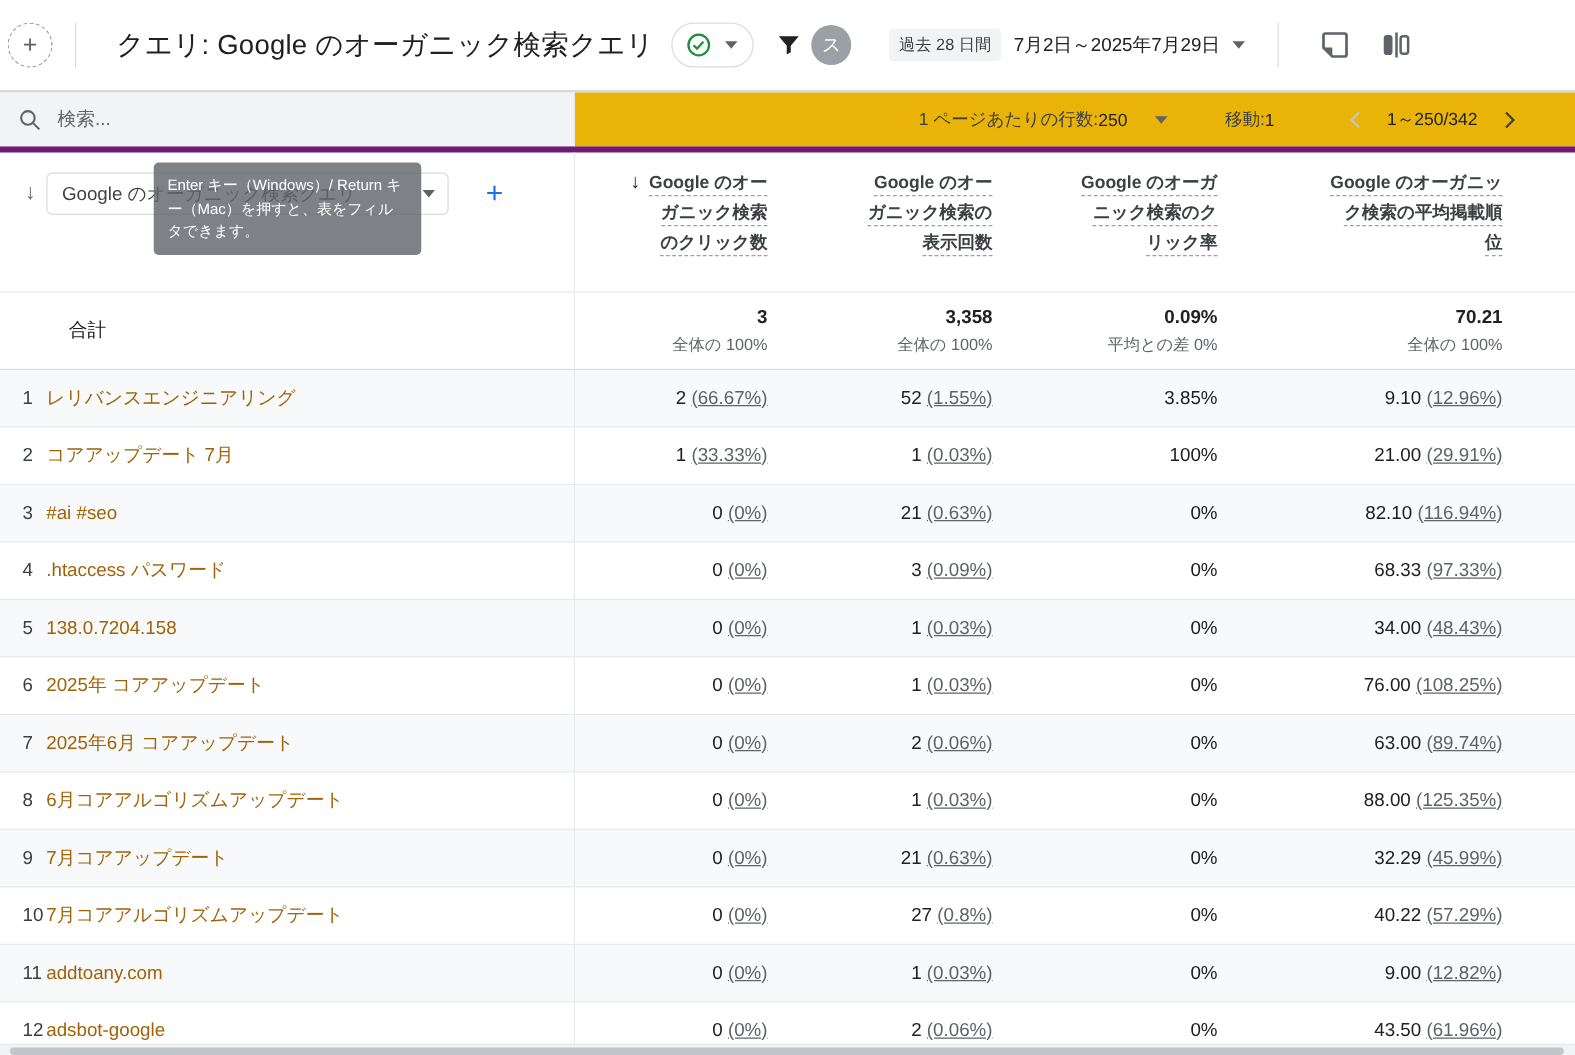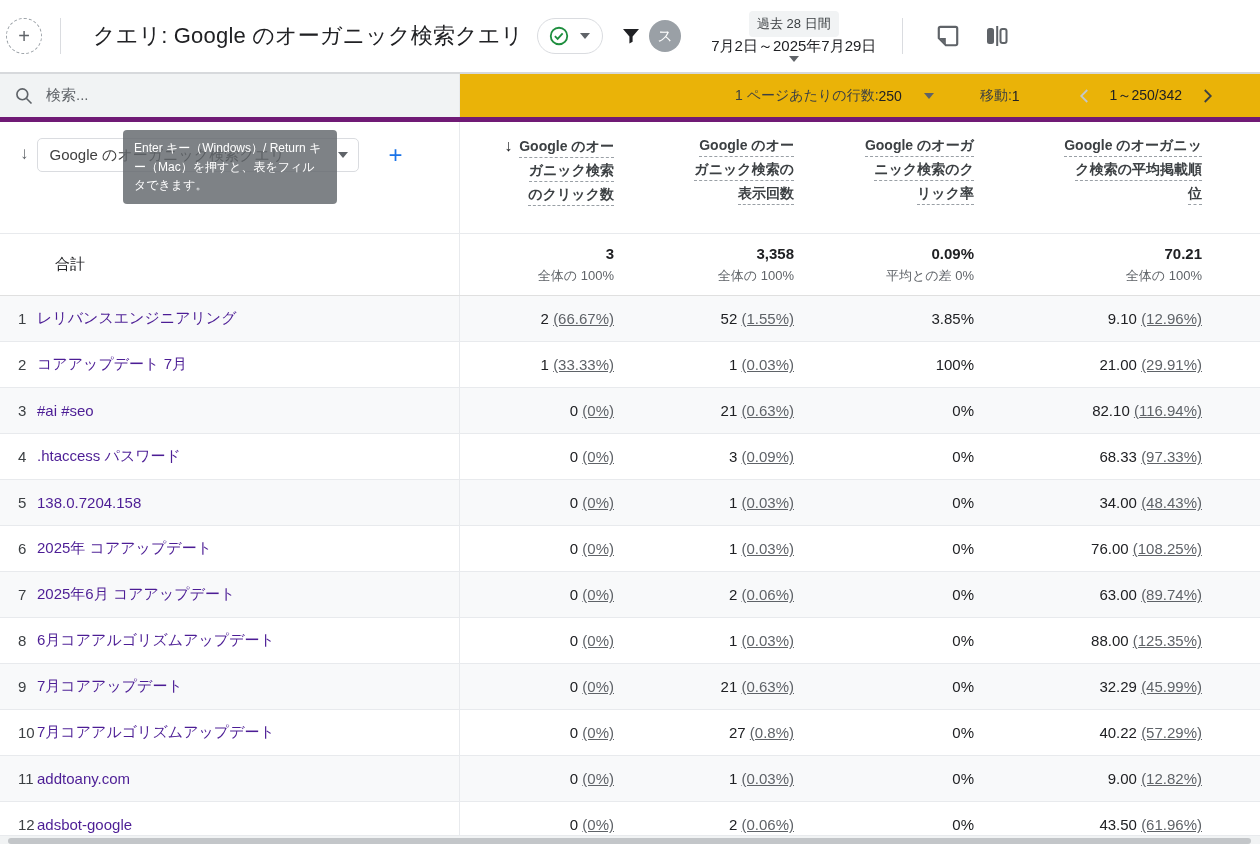--- a/index.html
+++ b/index.html
@@ -14,21 +14,21 @@
     display:flex; align-items:center; justify-content:center; font-size:20px; color:#5f6368; cursor:pointer; }
   .vdiv { width:1px; height:36px; background:#dadce0; margin:0 18px; }
   .report-title { font-size:22px; color:#202124; letter-spacing:.2px; margin-left:14px; white-space:nowrap; }
   .status-pill { display:flex; align-items:center; gap:10px; border:1px solid #dadce0; border-radius:18px;
     height:36px; padding:0 12px 0 10px; margin-left:14px; cursor:pointer; }
   .caret-down { width:0; height:0; border-left:5px solid transparent; border-right:5px solid transparent;
     border-top:6px solid #5f6368; display:inline-block; }
   .funnel { margin-left:16px; cursor:pointer; display:flex; }
   .avatar { width:32px; height:32px; border-radius:50%; background:#9aa0a6; color:#fff; font-size:15px;
     display:flex; align-items:center; justify-content:center; margin-left:6px; cursor:pointer; }
-  .date-box { display:flex; align-items:center; margin-left:30px; cursor:pointer;flex-direction:column; }
+  .date-box { display:flex; align-items:center; gap:10px; margin-left:30px; cursor:pointer; }
   .date-chip { background:#f1f3f4; border-radius:4px; padding:4px 8px; font-size:13px; color:#3c4043; white-space:nowrap; }
   .date-range { font-size:15px; color:#202124; white-space:nowrap; }
   .hdr-icons { display:flex; align-items:center; gap:22px; margin-left:14px; }
 
   
   .toolbar { display:flex; height:48px; border-bottom:5px solid #701a75; }
   .search-area { width:460px; background:#f1f3f4; display:flex; align-items:center; padding:0 14px;
     border-right:1px solid #e8eaed; }
   .search-placeholder { color:#5f6368; font-size:15px; margin-left:12px; }
   .pager-area { flex:1; display:flex; align-items:center; justify-content:flex-end; padding-right:44px;
@@ -65,21 +65,21 @@
   .totals .dim-cell2 { border-right:1px solid #e8eaed; height:100%; display:flex; align-items:center;
     padding-left:55px; font-size:15px; color:#202124; }
   .tot-main { font-size:15px; font-weight:bold; color:#202124; }
   .tot-sub { font-size:13px; color:#5f6368; margin-top:5px; }
 
   
   .tbody .trow { height:46px; align-items:center; border-bottom:1px solid #e8eaed; font-size:15px; }
   .tbody .trow:nth-child(odd) { background:#f8f9fa; }
   .row-dim { height:100%; border-right:1px solid #e8eaed; display:flex; align-items:center; }
   .idx { width:37px; padding-left:18px; color:#3c4043; flex:none; }
-  .query { color:#4c1d95; white-space:nowrap; }
+  .query { color:#a16207; white-space:nowrap; }
   .main { color:#202124; }
   .pct { color:#5f6368;text-decoration:underline; }
 
   
   .hscroll { position:absolute; left:0; right:0; bottom:0; height:9px; background:#f1f3f4;
     border-top:1px solid #e8eaed; }
   .hthumb { position:absolute; left:8px; right:9px; top:2px; height:6px; border-radius:3px;
     background:#c3c6c9; cursor:grab; }
 </style>
 </head>

